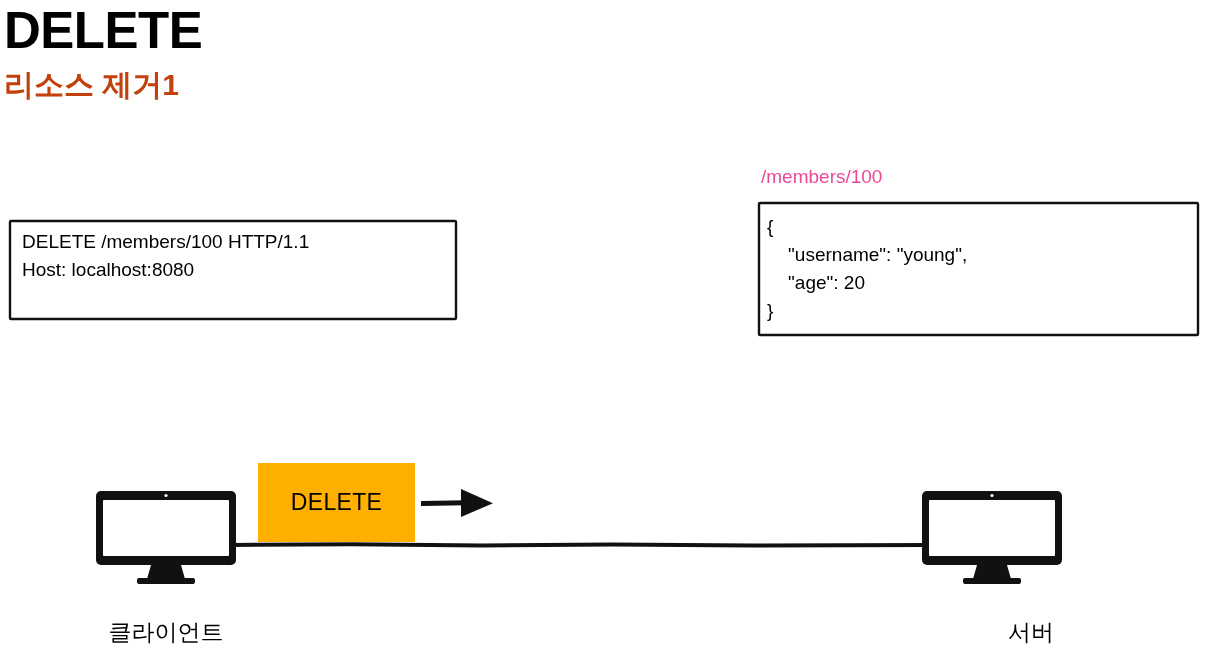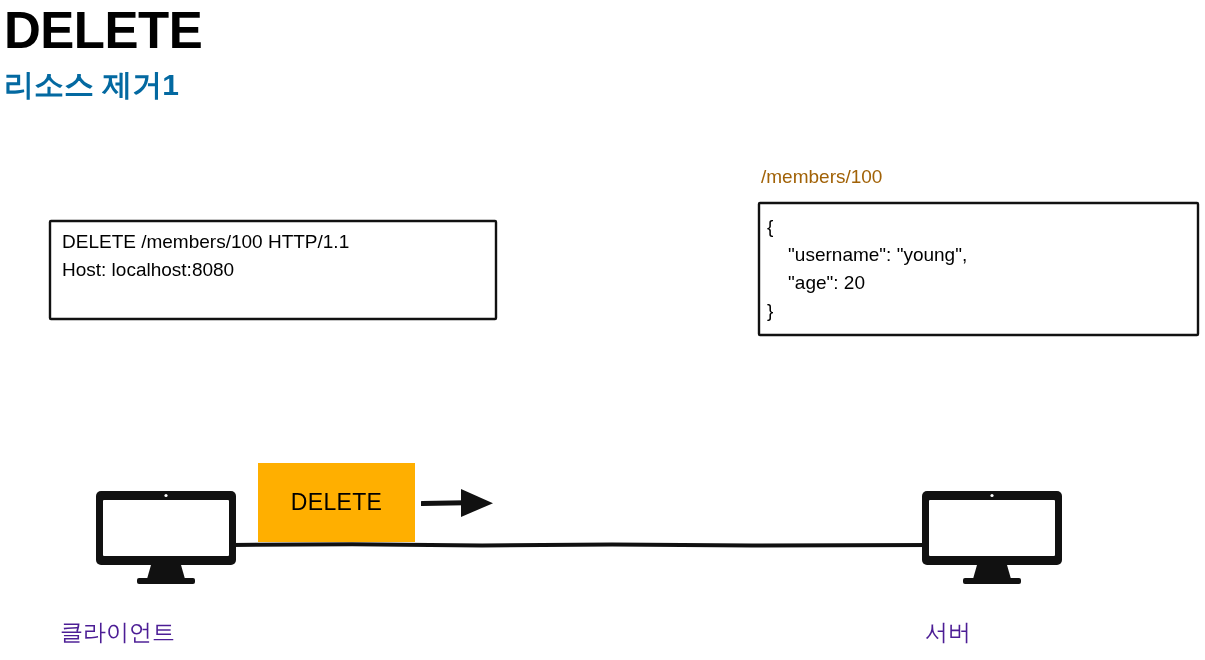--- a/index.html
+++ b/index.html
@@ -29,21 +29,21 @@
     color: #000000;
     white-space: nowrap;
   }
   #page-subtitle {
     position: absolute;
     left: 4px;
     top: 67px;
     font-size: 30px;
     font-weight: bold;
     line-height: 36px;
-    color: #0369a1;
+    color: #c2410c;
     white-space: nowrap;
   }
 
   
   .sketch-box {
     position: absolute;
     background: #ffffff;
     box-sizing: border-box;
   }
   .sketch-box .sketch-border {
@@ -63,21 +63,20 @@
     font-size: 19px;
     line-height: 28px;
     color: #000000;
   }
 
   #request-box {
     left: 8px;
     top: 219px;
     width: 450px;
     height: 102px;
-    margin-left: 40px;
   }
   #request-lines {
     left: 14px;
     top: 9px;
   }
 
   #json-box {
     left: 757px;
     top: 201px;
     width: 443px;
@@ -87,21 +86,21 @@
     left: 10px;
     top: 12px;
   }
 
   #resource-label {
     position: absolute;
     left: 761px;
     top: 165px;
     font-size: 19px;
     line-height: 24px;
-    color: #a16207;
+    color: #ec4899;
     white-space: nowrap;
   }
 
   
   #connection-line {
     position: absolute;
     left: 232px;
     top: 538px;
     width: 700px;
     height: 14px;
@@ -141,23 +140,23 @@
     width: 142px;
     height: 96px;
   }
   #client-computer { left: 95px; top: 490px; }
   #server-computer { left: 921px; top: 490px; }
 
   .node-label {
     position: absolute;
     font-size: 23px;
     line-height: 30px;
-    color: #4c1d95;
-    white-space: nowrap;
-    text-align: left;
+    color: #000000;
+    white-space: nowrap;
+    text-align: center;
   }
   #client-label { left: 60px; top: 617px; width: 212px; }
   #server-label { left: 925px; top: 617px; width: 212px; }
 </style>
 </head>
 <body>
 
 <div id="page-title">DELETE</div>
 
 <div id="page-subtitle">리소스 제거1</div>

